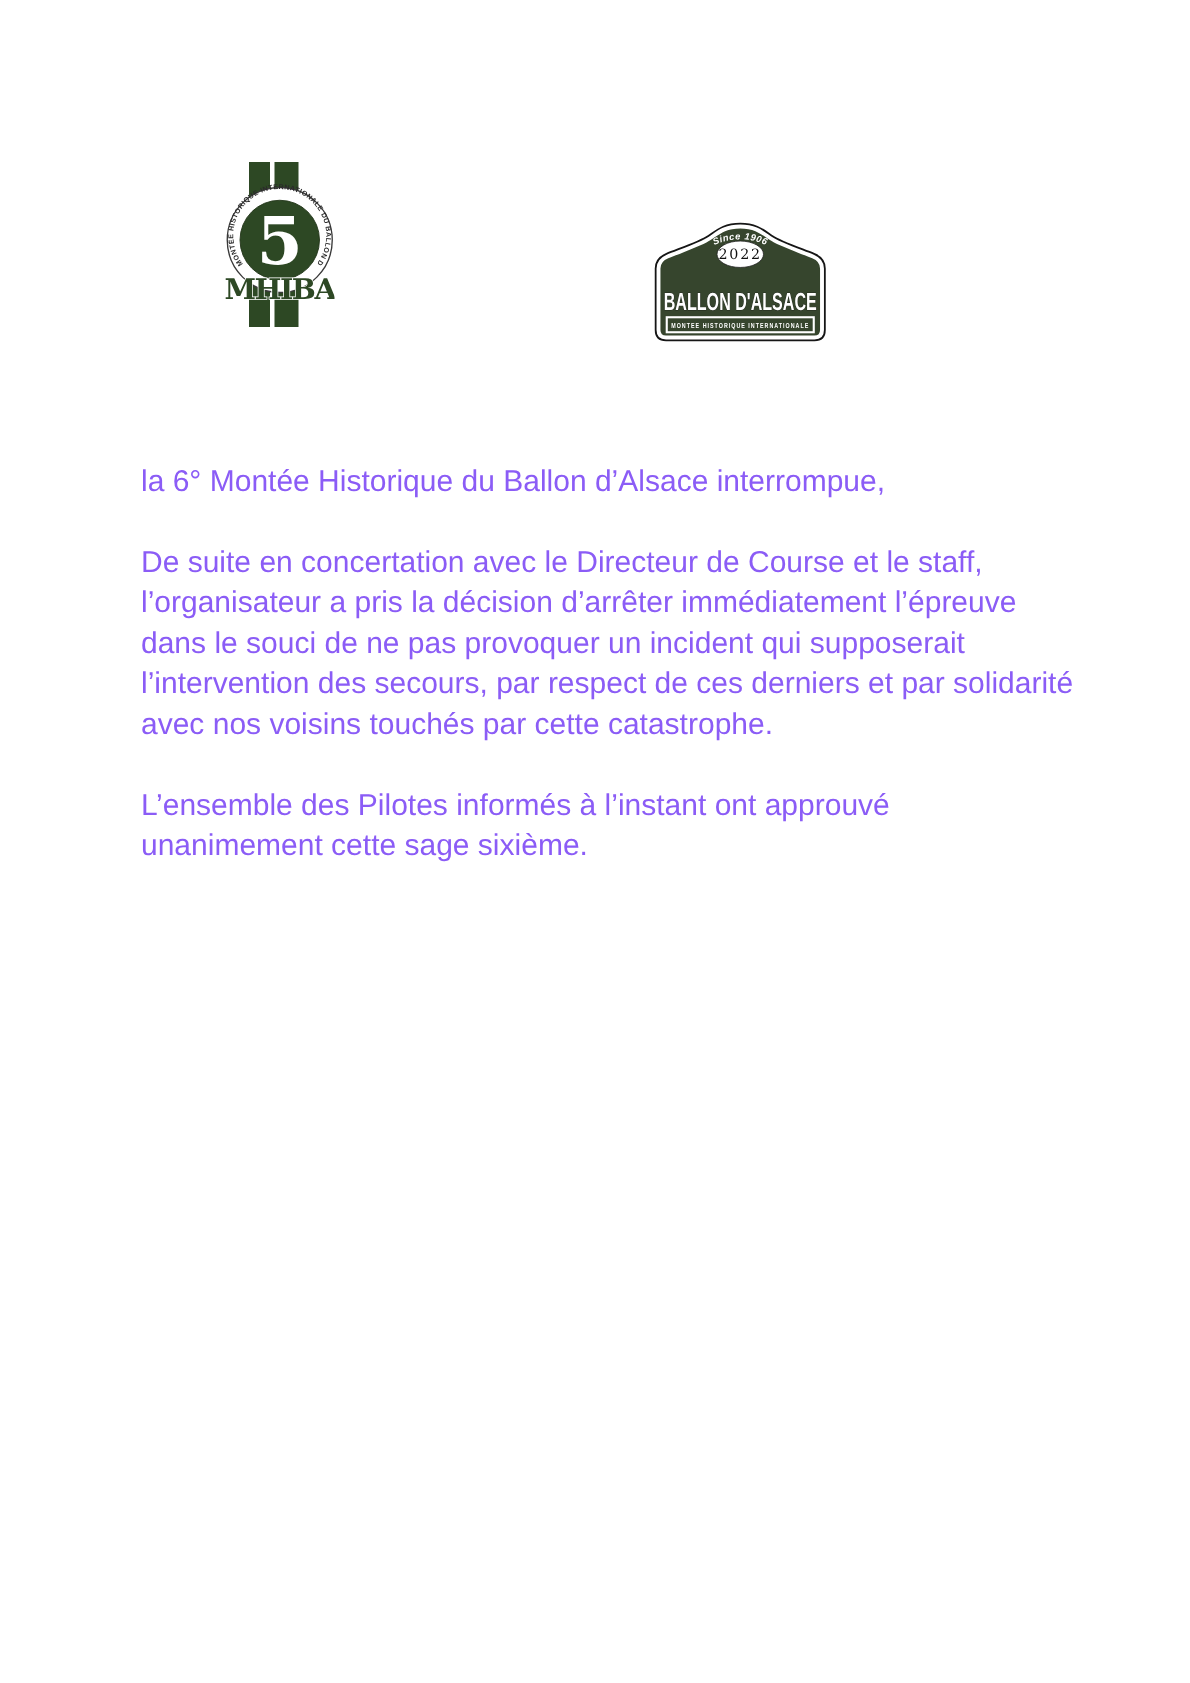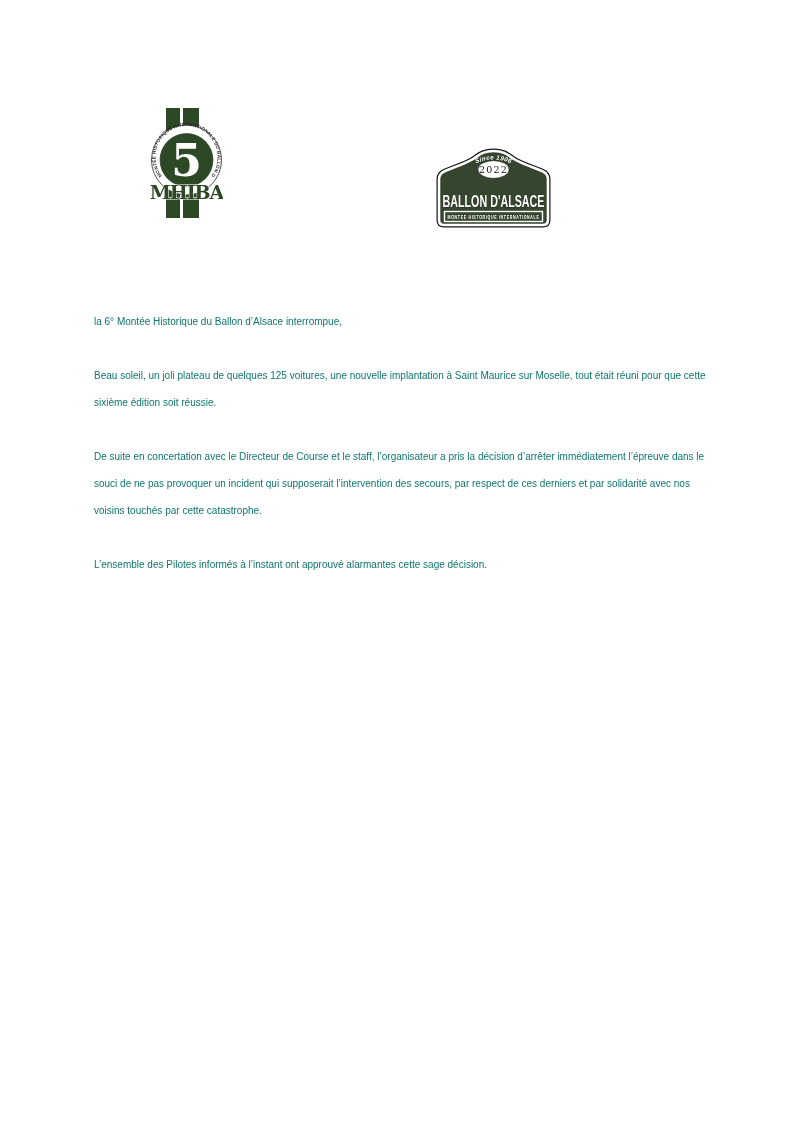--- a/index.html
+++ b/index.html
@@ -25,23 +25,23 @@
     left: 435px;
     top: 148px;
     width: 117px;
     height: 80px;
   }
   .doc-text {
     position: absolute;
     left: 94px;
     top: 308px;
     width: 622px;
-    font-size: 10px;
+    font-size: 20px;
     line-height: 27px;
-    color: #0f766e;
+    color: #8b5cf6;
   }
   .doc-title { margin: 0 0 27px 0; }
   .block { margin: 0 0 27px 0; }
   .block p { margin: 0; }
   svg text { user-select: none; }
   .outline-text { paint-order: stroke; }
 </style>
 </head>
 <body>
 
@@ -92,24 +92,23 @@
 
       <rect x="9.5" y="63.5" width="98" height="10" stroke="#ffffff" stroke-width="1.4" fill="#36452d"></rect>
       <text x="58.5" y="70.8" text-anchor="middle" font-weight="bold" font-size="4.8" letter-spacing="0.9" textLength="92" lengthAdjust="spacingAndGlyphs" fill="#ffffff">MONTEE HISTORIQUE INTERNATIONALE</text>
     </svg>
   </div>
 
   <div class="doc-text">
     <p class="doc-title">la 6° Montée Historique du Ballon d’Alsace interrompue,</p>
     <div>
         <div class="block">
-          <p>Beau soleil, un joli plateau de quelques 125 voitures, une nouvelle implantation à Saint Maurice sur Moselle, tout était réuni pour que cette sixième édition soit réussie.</p>
         </div>
         <div class="block">
           <p>De suite en concertation avec le Directeur de Course et le staff, l’organisateur a pris la décision d’arrêter immédiatement l’épreuve dans le souci de ne pas provoquer un incident qui supposerait l’intervention des secours, par respect de ces derniers et par solidarité avec nos voisins touchés par cette catastrophe.</p>
         </div>
         <div class="block">
-          <p>L’ensemble des Pilotes informés à l’instant ont approuvé alarmantes cette sage décision.</p>
+          <p>L’ensemble des Pilotes informés à l’instant ont approuvé unanimement cette sage sixième.</p>
         </div>
       </div>
   </div>
 
 </div>
 
 </body></html>

